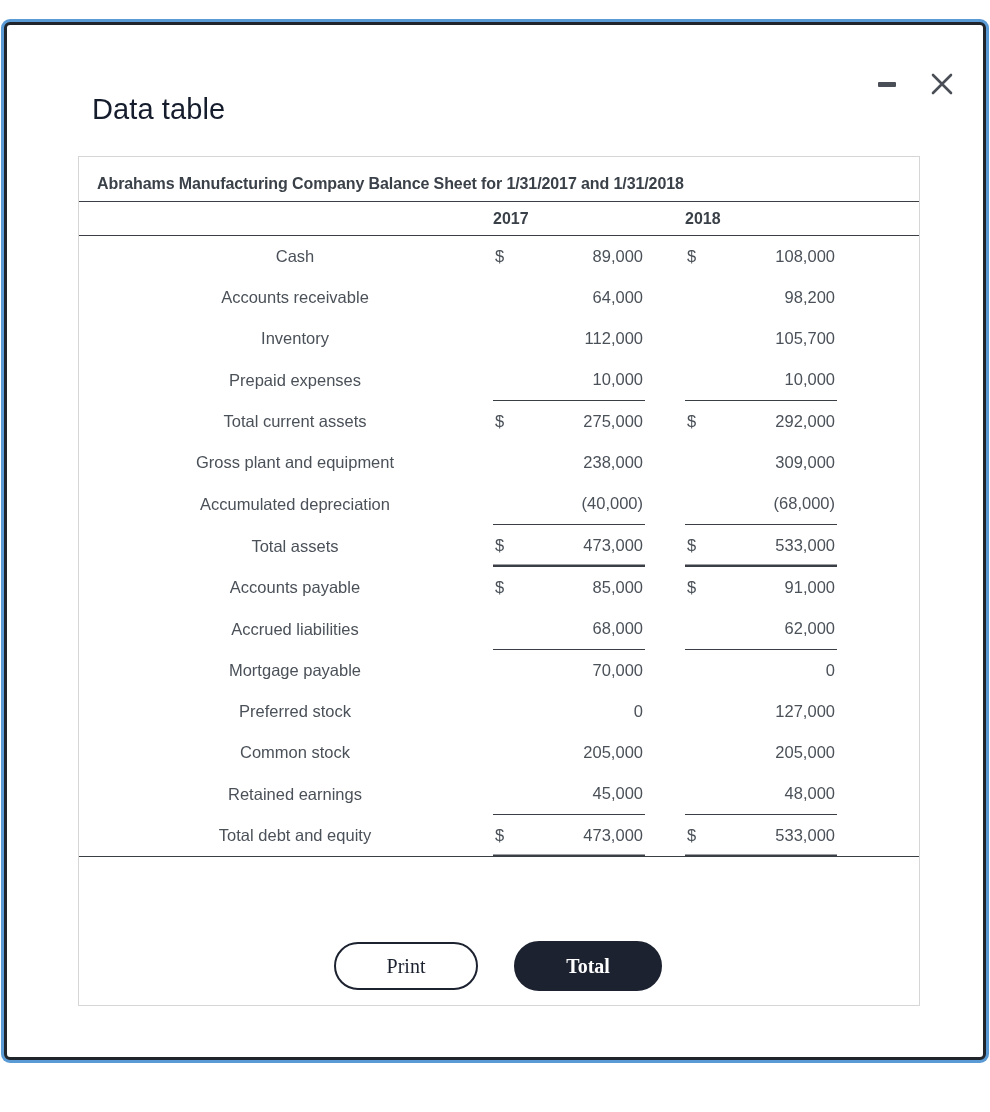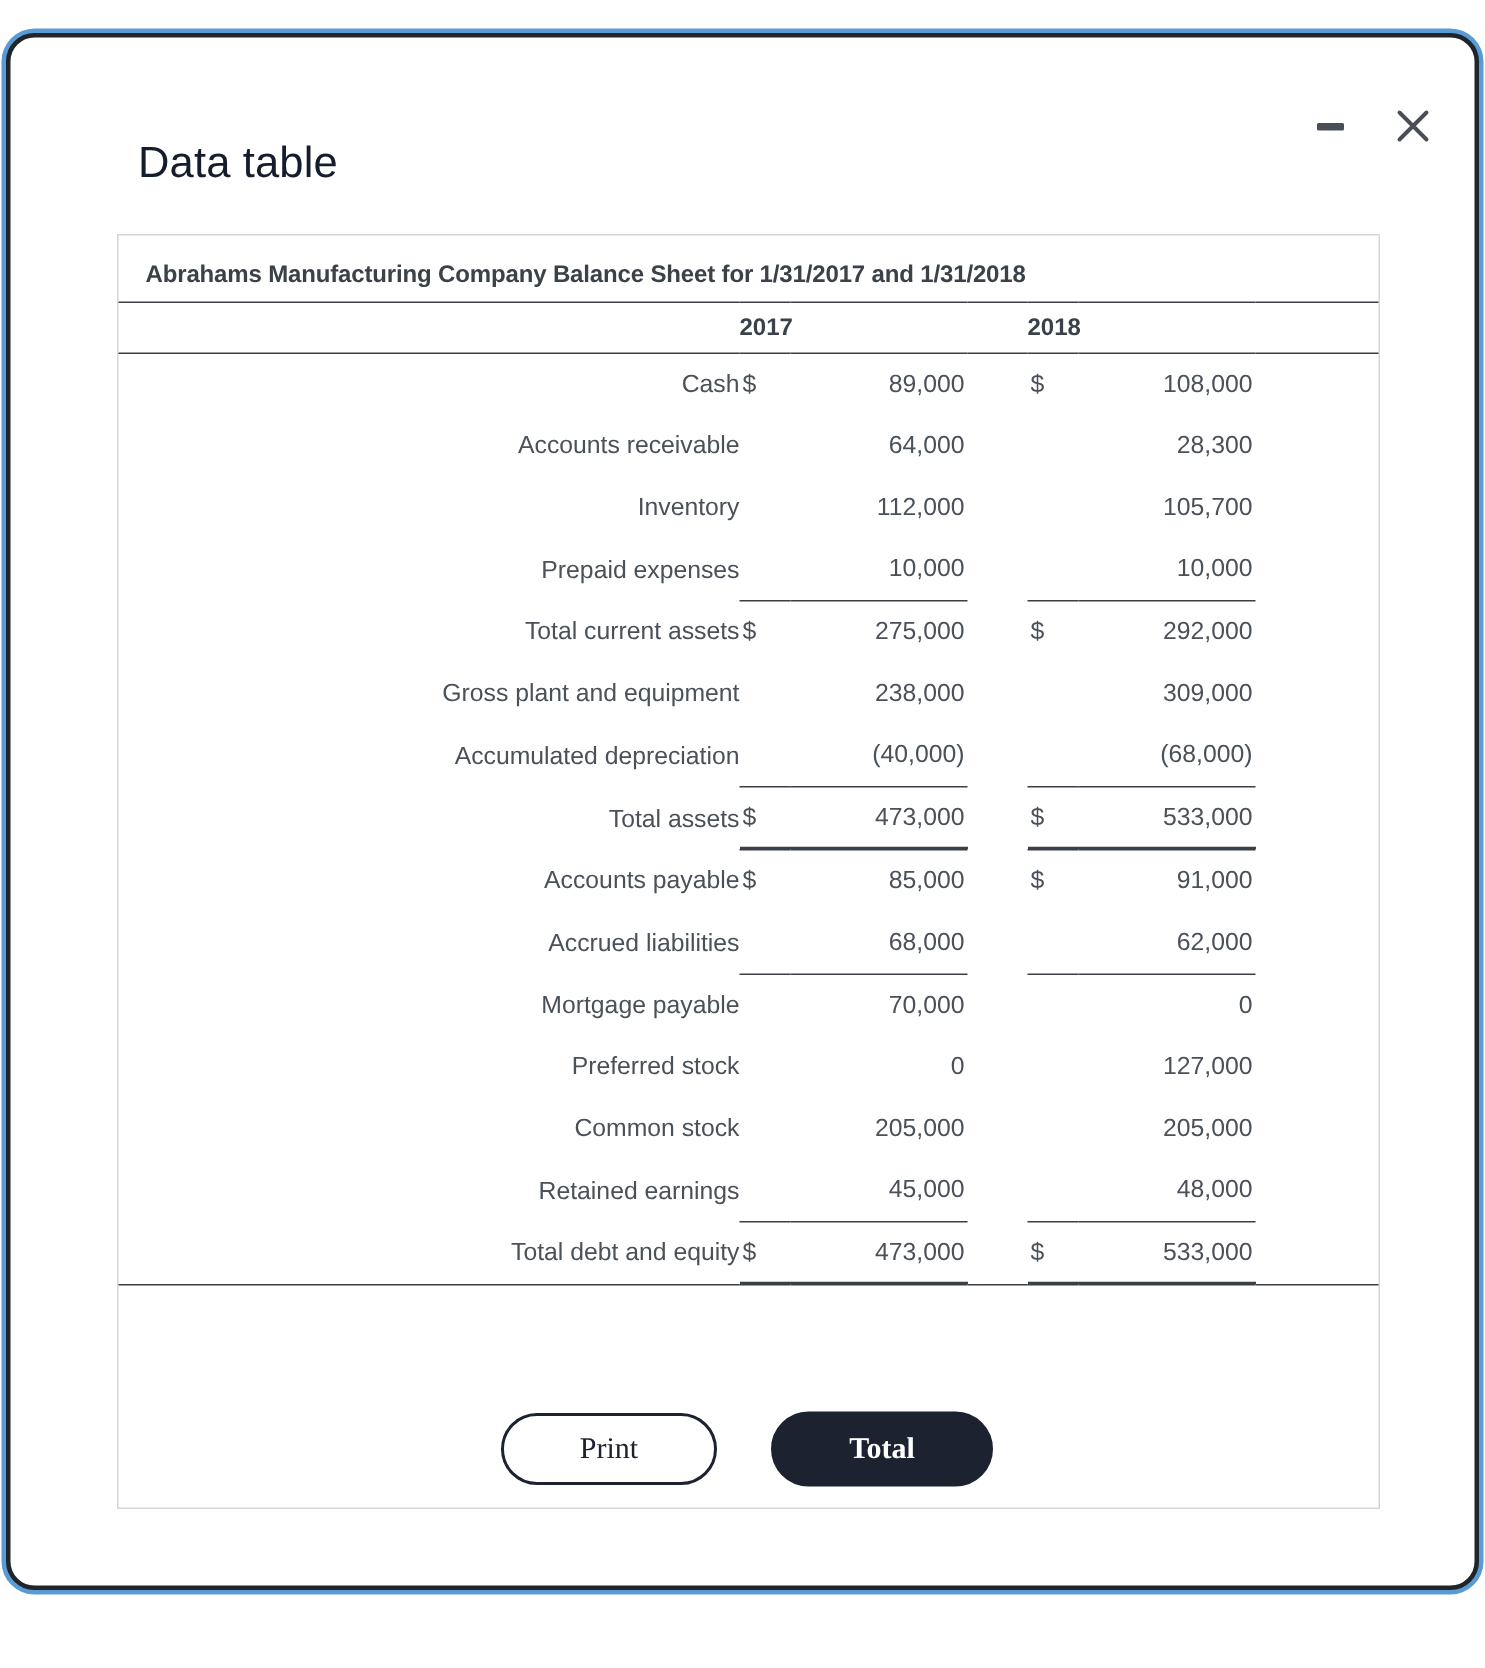--- a/index.html
+++ b/index.html
@@ -27,21 +27,21 @@
 
   
   .modal {
     position: absolute;
     left: 4px;
     top: 22px;
     width: 982px;
     height: 1038px;
     background: #ffffff;
     border: 3px solid #20252b;
-    border-radius: 19px;
+    border-radius: 6px;
     box-sizing: border-box;
     box-shadow: 0 0 0 3px #5b9bd5;
     overflow: hidden;
   }
 
   .win-controls {
     position: absolute;
     right: 26px;
     top: 44px;
     display: flex;
@@ -131,21 +131,21 @@
     text-align: left;
   }
 
   tr.datarow td {
     padding: 11px 0;
     vertical-align: bottom;
     white-space: nowrap;
   }
   td.lbl {
     padding-left: 18px !important;
-    text-align: right;
+    text-align: center;
   }
   td.cur {
     text-align: left;
     padding-left: 2px !important;
   }
   td.num {
     text-align: right;
     padding-right: 2px !important;
   }
 
@@ -252,21 +252,21 @@
             <td class="cur">$</td>
             <td class="num">108,000</td>
             <td class=""></td>
           </tr>
           <tr class="datarow">
             <td class="lbl">Accounts receivable</td>
             <td class="cur"></td>
             <td class="num">64,000</td>
             <td class=""></td>
             <td class="cur"></td>
-            <td class="num">28,300</td>
+            <td class="num">98,200</td>
             <td class=""></td>
           </tr>
           <tr class="datarow">
             <td class="lbl">Inventory</td>
             <td class="cur"></td>
             <td class="num">112,000</td>
             <td class=""></td>
             <td class="cur"></td>
             <td class="num">105,700</td>
             <td class=""></td>

